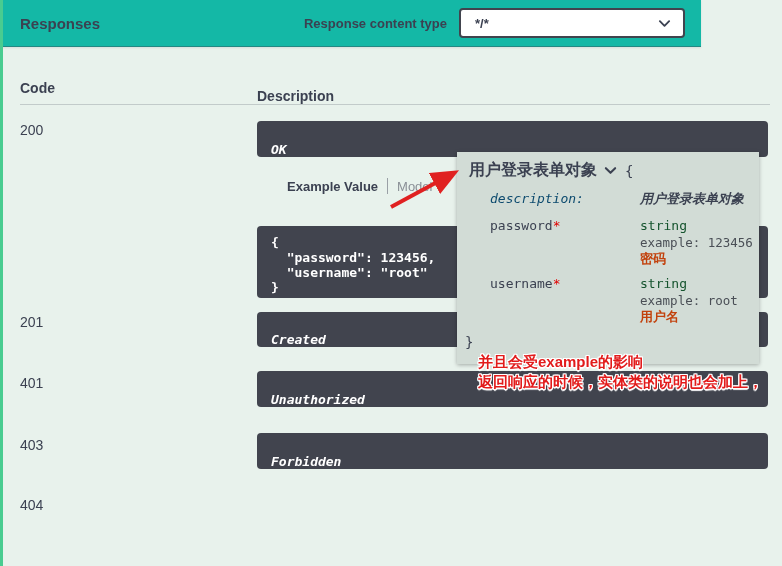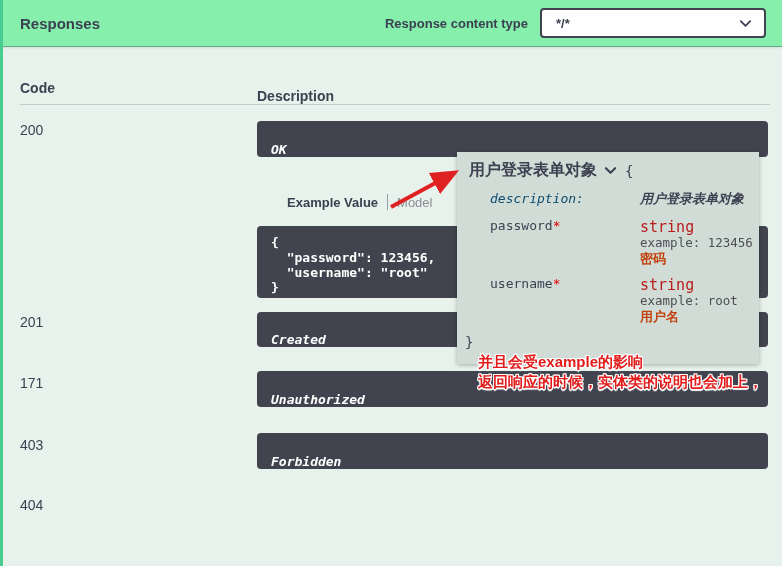--- a/index.html
+++ b/index.html
@@ -5,21 +5,21 @@
   html,body{margin:0;padding:0;background:#fff;}
   *{box-sizing:border-box;}
   .panel{
     position:relative;width:782px;height:566px;overflow:hidden;
     background:#e8f2ec;
     font-family:"Liberation Sans",sans-serif;color:#3b4151;
   }
   .green-border{position:absolute;left:0;top:0;width:3px;height:566px;background:#49cc90;z-index:40;}
   
   .headerbar{
-    position:absolute;left:0;top:0;width:782px;height:47px;background:#86efac;
+    position:absolute;left:0;top:0;width:701px;height:47px;background:#14b8a6;
     border-bottom:1px solid rgba(59,65,81,.4);
     box-shadow:0 1px 2px rgba(0,0,0,.08);
     display:flex;align-items:center;padding:0 16px 0 20px;z-index:5;
   }
   .headerbar .title{font-size:15px;font-weight:bold;}
   .headerbar .spacer{flex:1;}
   .ct-label{font-size:13px;font-weight:bold;margin-right:12px;}
   .ct-select{
     width:226px;height:30px;border:2px solid #41444e;border-radius:4px;background:#fff;
     display:flex;align-items:center;padding:0 12px 0 14px;cursor:pointer;
@@ -33,21 +33,21 @@
   .code-cell{font-size:14px;color:#3b4151;}
   
   .dark-bar{
     position:absolute;left:257px;width:511px;background:#41444e;border-radius:4px;
     display:flex;align-items:flex-end;padding:0 14px;
   }
   .dark-bar .bar-text{
     color:#fff;font-family:"DejaVu Sans Mono",monospace;font-style:italic;font-weight:bold;font-size:13px;
   }
   
-  .tabs{position:absolute;left:262px;top:192px;display:flex;align-items:center;height:20px;padding-left:25px;}
+  .tabs{position:absolute;left:262px;top:176px;display:flex;align-items:center;height:20px;padding-left:25px;}
   .tab{font-size:13px;cursor:pointer;}
   .tab.active{font-weight:bold;color:#3b4151;}
   .tab.inactive{color:#8a8f96;}
   .tab-sep{width:1px;height:16px;background:#9aa0a6;margin:0 9px;}
   
   .codeblock{
     position:absolute;left:257px;top:226px;width:511px;height:72px;background:#41444e;border-radius:4px;
     padding:9px 14px;
   }
   .codeblock .cl{
@@ -59,21 +59,21 @@
     position:absolute;left:457px;top:152px;width:302px;height:212px;background:#d2dcd6;
     box-shadow:0 1px 4px rgba(0,0,0,.3);z-index:20;
   }
   .popup .title-row{position:absolute;left:12px;top:8px;display:flex;align-items:center;cursor:pointer;}
   .popup .m-title{font-size:16px;font-weight:bold;color:#3b4151;}
   .popup .m-chev{margin-left:7px;}
   .popup .m-brace{font-family:"DejaVu Sans Mono",monospace;font-size:14px;margin-left:8px;color:#3b4151;}
   .p-label{position:absolute;left:33px;font-family:"DejaVu Sans Mono",monospace;font-size:13px;color:#3b4151;}
   .p-label.dim{color:#0c4a6e;font-style:italic;text-align:center;}
   .p-star{color:#e00000;}
-  .p-type{position:absolute;left:183px;font-family:"DejaVu Sans Mono",monospace;font-size:15px;color:#b91c1c;}
+  .p-type{position:absolute;left:183px;font-family:"DejaVu Sans Mono",monospace;font-size:13px;color:#14532d;}
   .p-example{position:absolute;left:183px;font-family:"DejaVu Sans Mono",monospace;font-size:12.5px;color:#4a4f56;}
   .p-desc{position:absolute;left:183px;font-size:13px;font-weight:bold;color:#c2410c;}
   .p-valbold{position:absolute;left:183px;font-size:13px;font-weight:bold;font-style:italic;color:#3b4151;}
   .p-close{position:absolute;left:8px;top:182px;font-family:"DejaVu Sans Mono",monospace;font-size:14px;color:#3b4151;}
   
   .annotation{
     position:absolute;left:478px;top:352px;width:290px;z-index:30;
     color:#e21b1b;font-size:15px;font-weight:bold;line-height:20px;
     text-shadow:-1px -1px 0 #fff,0 -1px 0 #fff,1px -1px 0 #fff,-1px 0 0 #fff,1px 0 0 #fff,-1px 1px 0 #fff,0 1px 0 #fff,1px 1px 0 #fff,0 2px 1px #fff;
   }
@@ -117,21 +117,21 @@
     <div class="cl">  "password": 123456,</div>
     <div class="cl">  "username": "root"</div>
     <div class="cl">}</div>
   </div>
 
   <div class="abs code-cell" style="left:20px;top:314px;">201</div>
   <div class="dark-bar" style="top:312px;height:35px;">
     <span class="bar-text">Created</span>
   </div>
 
-  <div class="abs code-cell" style="left:20px;top:375px;">171</div>
+  <div class="abs code-cell" style="left:20px;top:375px;">401</div>
   <div class="dark-bar" style="top:371px;height:36px;">
     <span class="bar-text">Unauthorized</span>
   </div>
 
   <div class="abs code-cell" style="left:20px;top:437px;">403</div>
   <div class="dark-bar" style="top:433px;height:36px;">
     <span class="bar-text">Forbidden</span>
   </div>
 
   <div class="abs code-cell" style="left:20px;top:497px;">404</div>

